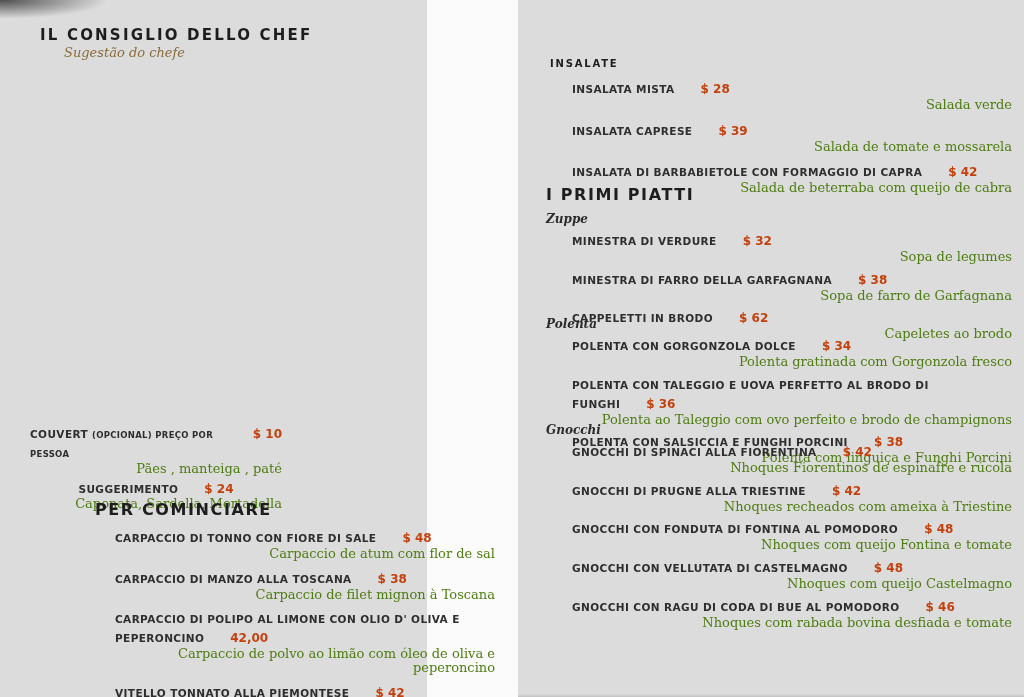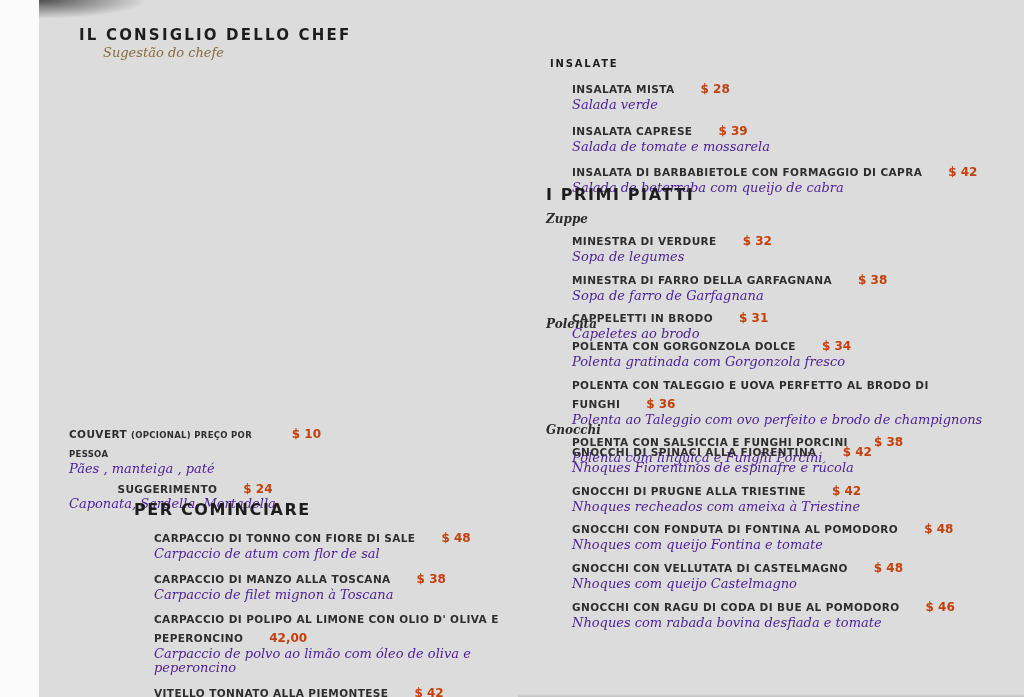--- a/index.html
+++ b/index.html
@@ -2,21 +2,21 @@
 <html><head>
 <meta charset="utf-8">
 <style>
   html,body{margin:0;padding:0;}
   body{
     width:1024px;height:697px;position:relative;overflow:hidden;
     background:#fbfbfb;
     font-family:"DejaVu Sans", sans-serif;
   }
   .page{position:absolute;top:0;height:697px;background:#dcdcdd;}
-  .page-left{left:0;width:509px;margin-left:39px;}
+  .page-left{left:0;width:427px;}
   .page-right{left:518px;width:506px;}
   .corner-shadow{
     position:absolute;top:0;left:0;width:170px;height:30px;
     background:radial-gradient(ellipse 150px 26px at 0 0, rgba(30,30,30,0.75), rgba(30,30,30,0) 72%);
     pointer-events:none;
   }
   .bottom-shade{
     position:absolute;left:0;bottom:0;width:100%;height:3px;
     background:linear-gradient(rgba(0,0,0,0), rgba(0,0,0,0.12));
     pointer-events:none;
@@ -42,22 +42,22 @@
   }
   .item{margin-bottom:6px;}
   .iname{
     display:inline;font-size:10.5px;font-weight:bold;letter-spacing:0.4px;
     color:#2e2e2e;line-height:1.2;
   }
   .iprice{
     display:inline;font-size:12px;font-weight:bold;color:#c2410c;margin-left:26px;white-space:nowrap;
   }
   .isub{
-    font-family:"DejaVu Serif", serif;font-style:italic;
-    font-size:13px;color:#4c1d95;line-height:1.05;margin-top:1px;
+    font-family:"DejaVu Serif", serif;
+    font-size:13px;color:#4d7c0f;line-height:1.05;margin-top:1px;text-align:right;
   }
   .inote{
     display:inline;font-size:8.5px;font-weight:bold;letter-spacing:0.3px;color:#2e2e2e;margin-left:4px;
   }
 
   
   .title-block{position:absolute;left:40px;top:26px;}
   .title-block .subtitle{margin-left:24px;margin-top:1px;}
   .couvert{position:absolute;left:30px;top:423px;width:252px;}
   .c-row{display:flex;justify-content:center;align-items:baseline;}
@@ -162,21 +162,21 @@
     <div class="items">
       <div class="item">
         <span class="iname">MINESTRA DI VERDURE</span><span class="iprice">$ 32</span>
         <div class="isub">Sopa de legumes</div>
       </div>
       <div class="item">
         <span class="iname">MINESTRA DI FARRO DELLA GARFAGNANA</span><span class="iprice">$ 38</span>
         <div class="isub">Sopa de farro de Garfagnana</div>
       </div>
       <div class="item">
-        <span class="iname">CAPPELETTI IN BRODO</span><span class="iprice">$ 31</span>
+        <span class="iname">CAPPELETTI IN BRODO</span><span class="iprice">$ 62</span>
         <div class="isub">Capeletes ao brodo</div>
       </div>
     </div>
   </div>
 
   <div class="subsection polenta">
     <div class="script-h">Polenta</div>
     <div class="items">
       <div class="item">
         <span class="iname">POLENTA CON GORGONZOLA DOLCE</span><span class="iprice">$ 34</span>

